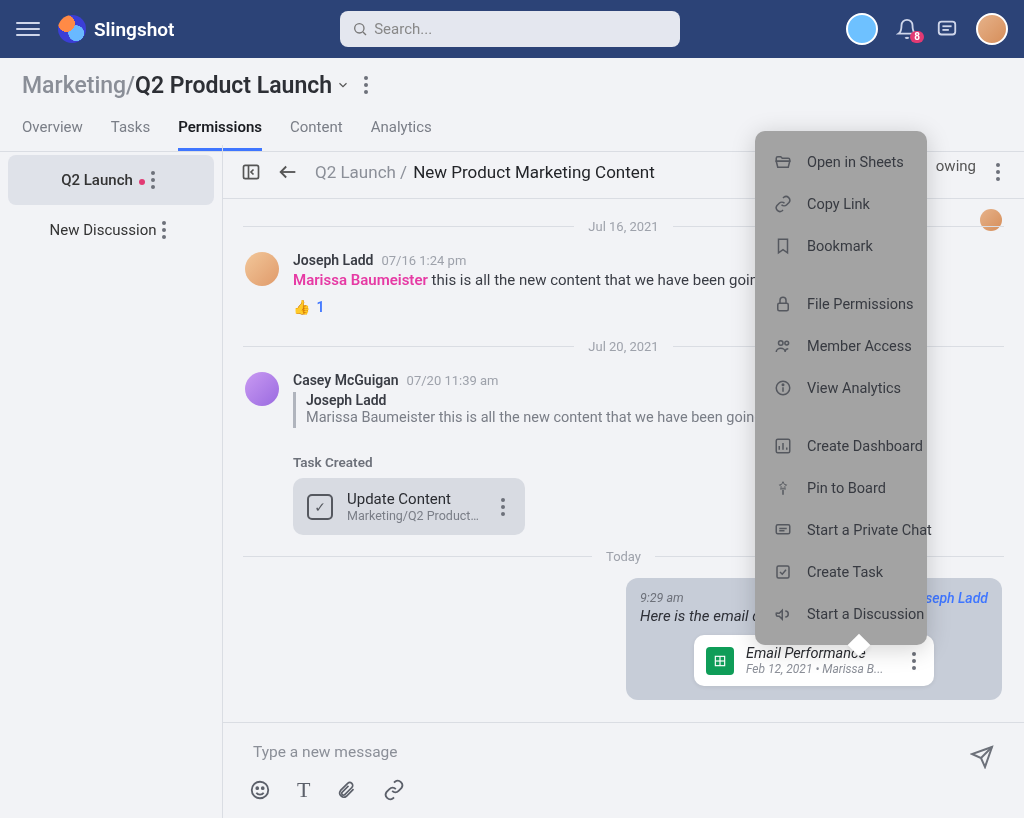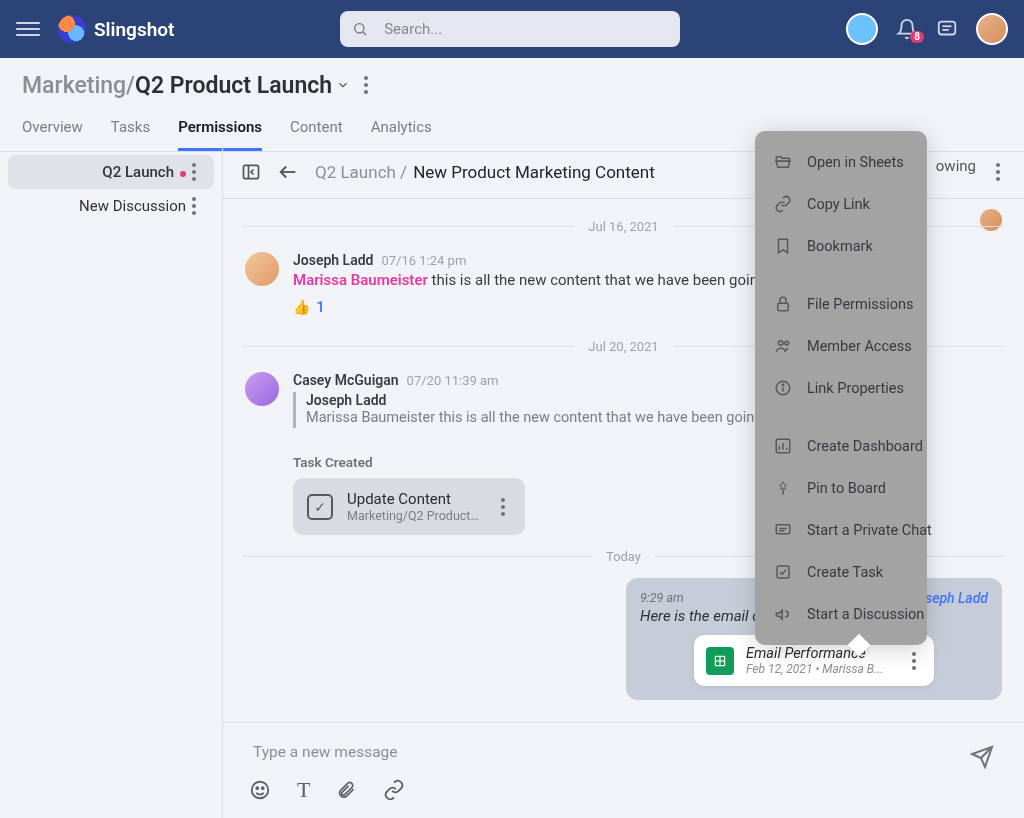--- a/index.html
+++ b/index.html
@@ -19,21 +19,21 @@
   html, body { margin:0; padding:0; height:100%; }
   body { width:1024px; height:818px; background:var(--app-bg); overflow:hidden; position:relative; color:var(--text-dark); }
 
   
   .topnav { position:relative; height:58px; background:var(--navy); display:flex; align-items:center; padding:0 16px; gap:18px; }
   .hamburger { color:#cfd6ea; width:24px; display:flex; flex-direction:column; gap:4px; cursor:pointer; }
   .hamburger span { display:block; height:2px; background:#cfd6ea; border-radius:2px; }
   .logo { display:flex; align-items:center; gap:8px; color:#fff; font-weight:600; font-size:19px; }
   .logo-mark { width:28px; height:28px; border-radius:50%; background:radial-gradient(circle at 30% 30%, #ff8a46 0 30%, transparent 31%), radial-gradient(circle at 65% 65%, #69b9ff 0 30%, transparent 31%), #3b3ed6; }
   .searchwrap { flex:1; display:flex; justify-content:center; }
-  .search { width:340px; height:36px; background:#e4e7ef; border-radius:8px; display:flex; align-items:center; gap:16px; padding:0 12px; color:#888; font-size:15px; }
+  .search { width:340px; height:36px; background:#e4e7ef; border-radius:8px; display:flex; align-items:center; gap:6px; padding:0 12px; color:#888; font-size:15px; }
   .nav-right { display:flex; align-items:center; gap:18px; }
   .avatar-ring { width:32px; height:32px; border-radius:50%; background:#6ec1ff; border:2px solid #fff; }
   .bell { position:relative; color:#cfd6ea; }
   .badge { position:absolute; bottom:-3px; right:-6px; background:#e23a73; color:#fff; font-size:10px; font-weight:700; border-radius:8px; padding:1px 4px; line-height:1; }
   .nav-icon { color:#cfd6ea; }
   .avatar-img { width:32px; height:32px; border-radius:50%; background:linear-gradient(135deg,#e6b28a,#d68e5a); border:2px solid #fff; }
 
   
   .crumb-row { display:flex; align-items:center; height:54px; padding:0 22px; gap:0; }
   .crumb { font-size:23px; color:#8a8e97; font-weight:500; }
@@ -44,21 +44,21 @@
   .kebab span { width:4px; height:4px; background:#6d717a; border-radius:50%; }
 
   
   .tabs { display:flex; gap:28px; padding:0 22px; border-bottom:1px solid var(--border); }
   .tab { font-size:15px; color:#7a7e87; padding:6px 0 12px; cursor:pointer; }
   .tab.active { color:#1a1c21; font-weight:600; border-bottom:3px solid var(--blue); }
 
   
   .layout { position:absolute; top:145px; left:0; right:0; bottom:0; display:flex; }
   .sidebar { width:223px; border-right:1px solid var(--border); padding:10px 8px 0 8px; }
-  .sb-item { display:flex; align-items:center; justify-content:flex-end; padding:2px 12px; border-radius:8px; font-size:15px; color:#333; cursor:pointer; }
+  .sb-item { display:flex; align-items:center; justify-content:center; padding:10px 12px; border-radius:8px; font-size:15px; color:#333; cursor:pointer; }
   .sb-item.selected { background:#dfe2e9; font-weight:500; }
   .sb-dot { width:6px; height:6px; border-radius:50%; background:#e23a73; display:inline-block; margin-left:6px; }
   .sb-add { display:flex; align-items:center; gap:10px; color:var(--blue); padding:14px 14px; font-size:15px; cursor:pointer; }
 
   
   .main { flex:1; position:relative; }
   .th-header { height:54px; border-bottom:1px solid var(--border); display:flex; align-items:center; padding:0 18px; gap:16px; font-size:17px; }
   .th-icon { color:#555; }
   .th-path { color:#8b8f98; }
   .th-title { font-weight:400; color:#232529; }
@@ -408,21 +408,21 @@
     <span>Member Access</span>
   </div>
   <div class="ctx-item">
     <span class="ctx-ico">
         <svg width="18" height="18" viewBox="0 0 24 24" fill="none" stroke="currentColor" stroke-width="2">
           <circle cx="12" cy="12" r="9"></circle>
           <line x1="12" y1="11" x2="12" y2="17"></line>
           <circle cx="12" cy="7.5" r="1" fill="currentColor"></circle>
         </svg>
       </span>
-    <span>Link Properties</span>
+    <span>View Analytics</span>
   </div>
   <div class="ctx-gap"></div>
   <div class="ctx-item">
     <span class="ctx-ico">
         <svg width="18" height="18" viewBox="0 0 24 24" fill="none" stroke="currentColor" stroke-width="2">
           <rect x="3" y="3" width="18" height="18" rx="2"></rect>
           <line x1="7" y1="17" x2="7" y2="12"></line>
           <line x1="12" y1="17" x2="12" y2="8"></line>
           <line x1="17" y1="17" x2="17" y2="14"></line>
         </svg>

